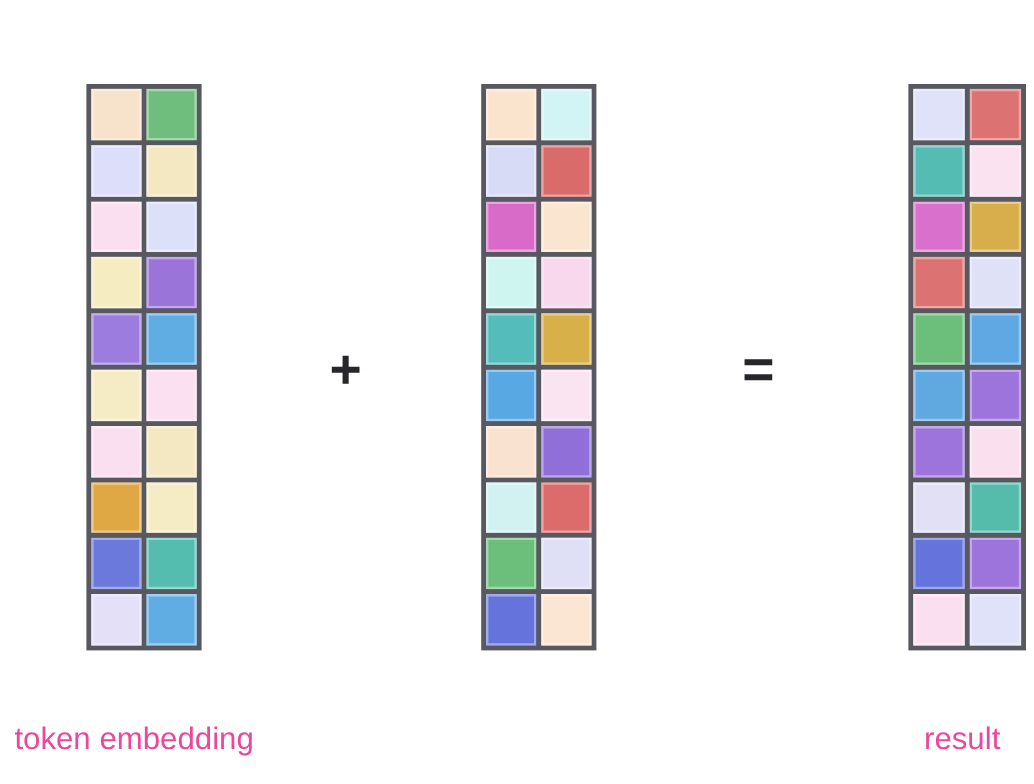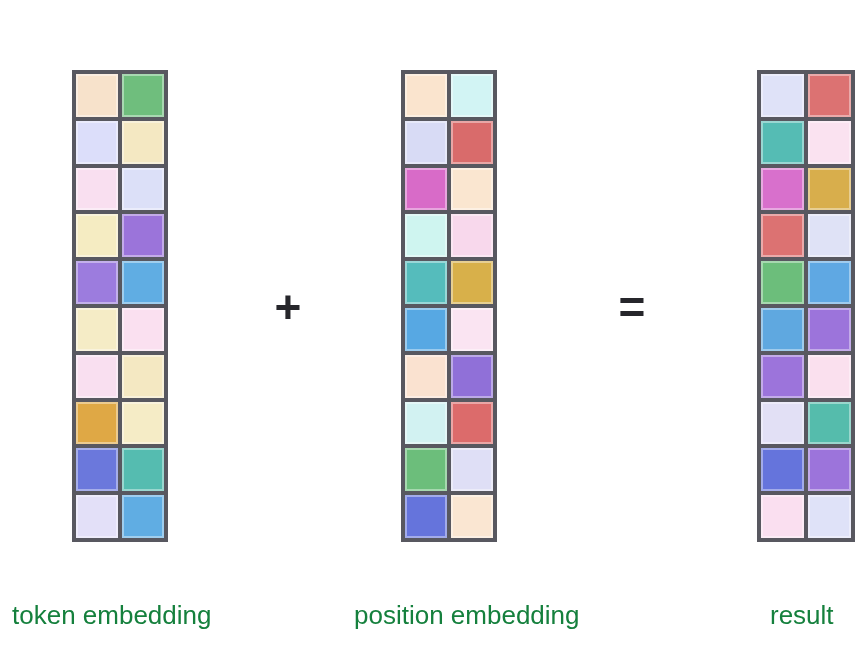--- a/index.html
+++ b/index.html
@@ -49,21 +49,21 @@
     font-weight: 700;
     color: #26262b;
     line-height: 52px;
   }
   .op-plus   { left: 263px; }
   .op-equals { left: 607px; }
   .label {
     position: absolute;
     top: 600px;
     font-size: 26px;
-    color: #15803d;
+    color: #ec4899;
     white-space: nowrap;
   }
   .label-token    { left: 12px; }
   .label-position { left: 354px; }
   .label-result   { left: 770px; }
   .watermark {
     position: absolute;
     top: 621px;
     right: 2px;
     font-size: 23px;
@@ -145,18 +145,17 @@
       <div class="cell" style="background: rgb(226, 224, 245);"></div>
       <div class="cell" style="background: rgb(85, 188, 172);"></div>
       <div class="cell" style="background: rgb(101, 116, 220);"></div>
       <div class="cell" style="background: rgb(156, 116, 219);"></div>
       <div class="cell" style="background: rgb(250, 223, 240);"></div>
       <div class="cell" style="background: rgb(223, 226, 248);"></div>
     </div>
 
   <div class="label label-token">token embedding</div>
 
-  <div class="label label-position">position embedding</div>
 
   <div class="label label-result">result</div>
 
 
 </div>
 
 </body></html>

